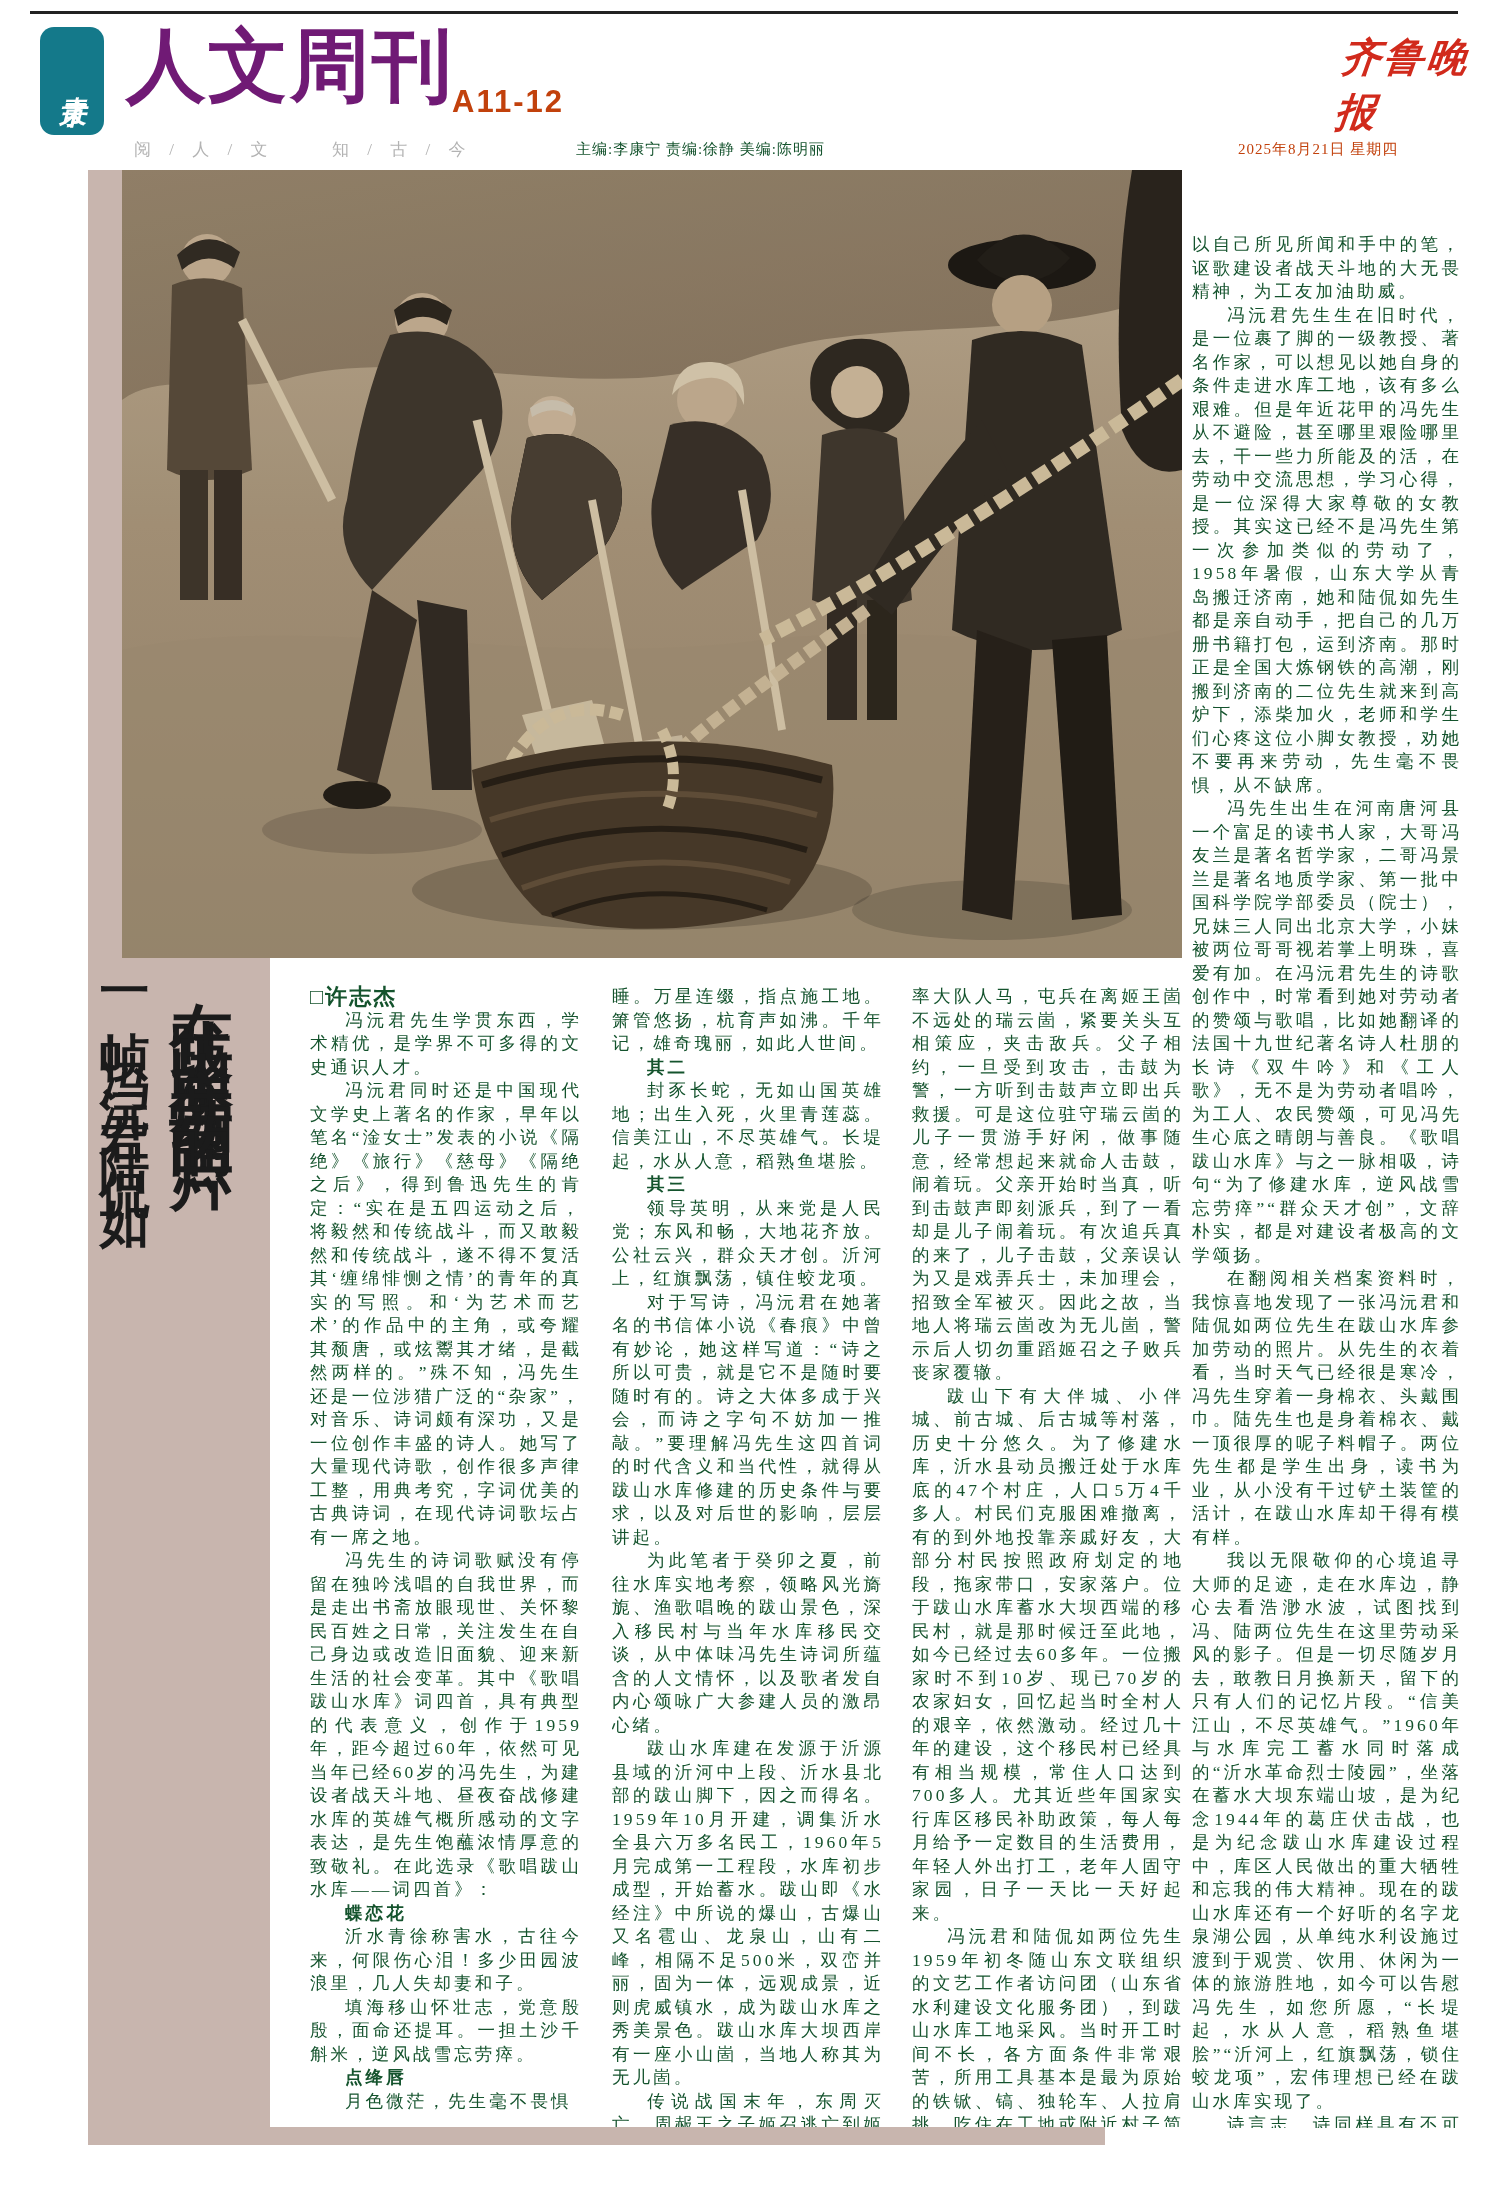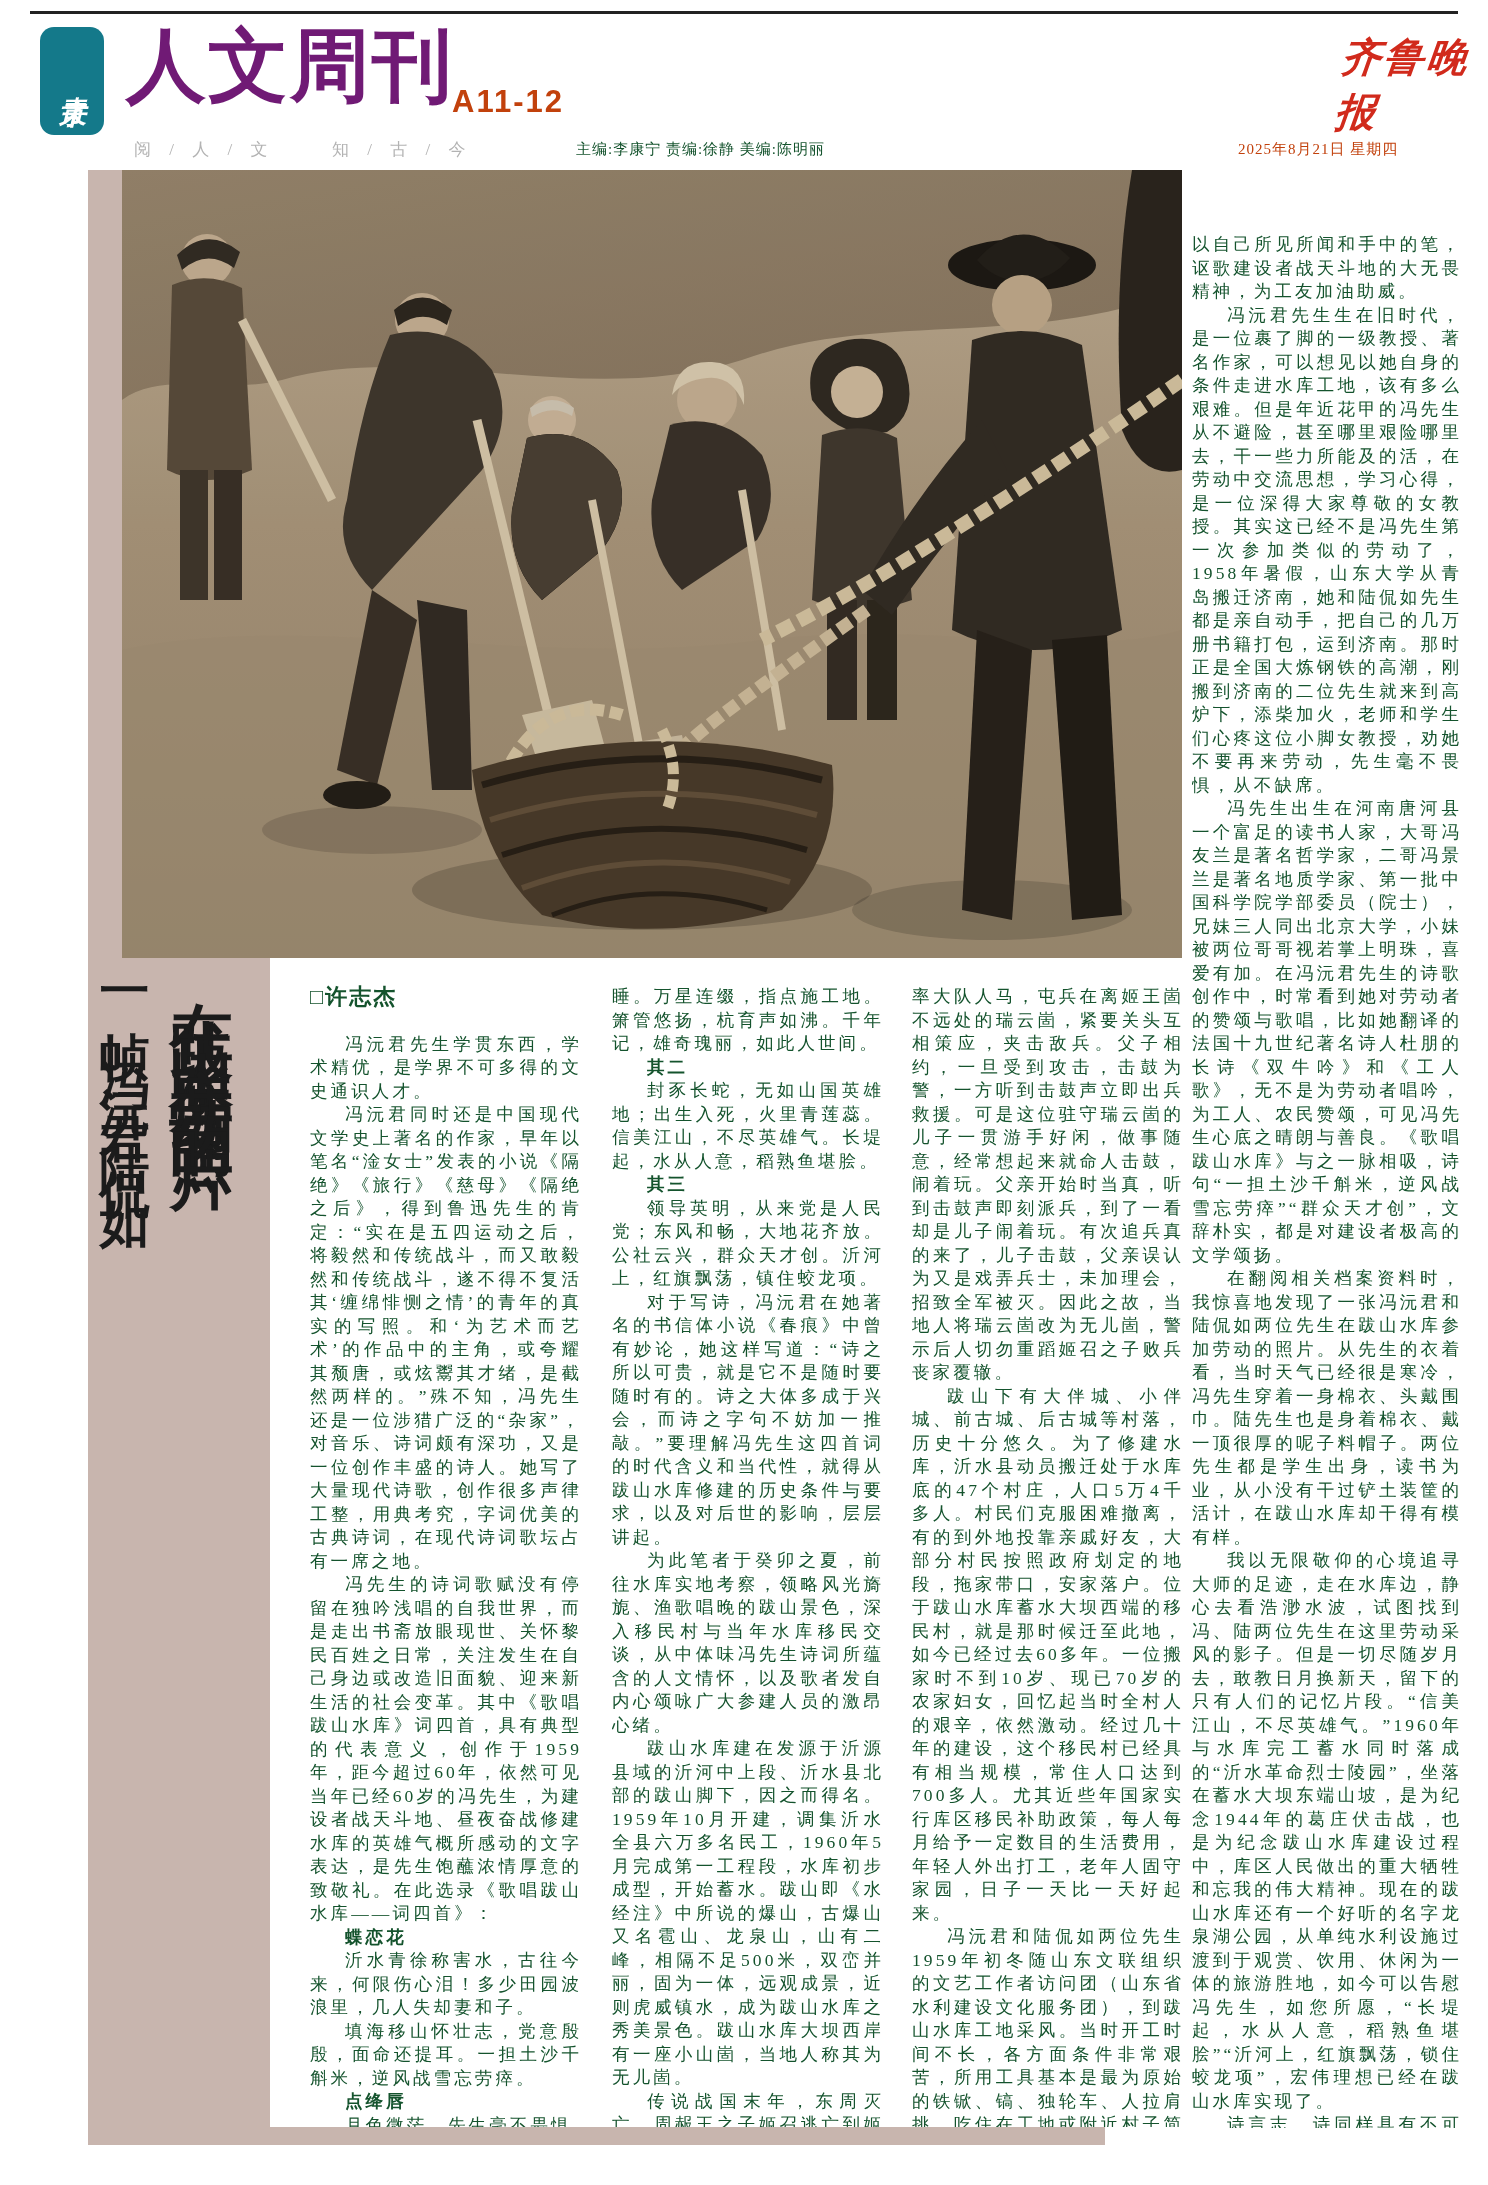--- a/index.html
+++ b/index.html
@@ -38,21 +38,21 @@
   
   .textcol{width:272px;font-size:17.5px;line-height:23.5px;letter-spacing:3.1px;
         text-align:justify;color:#14532d;overflow:hidden;}
   .textcol p{margin:0;text-indent:2em;}
   .textcol p.cont{text-indent:0;}
   .textcol p.subhead{font-weight:bold;font-family:Liberation Serif, serif;}
   .colA{left:310px;top:985px;height:1142px;}
   .colB{left:612px;top:985px;height:1142px;}
   .colC{left:912px;top:985px;height:1142px;}
   .colE{left:1192px;top:233px;width:270px;height:1895px;}
-  .author{font-size:22px;font-weight:bold;letter-spacing:2px;margin-bottom:24px;}
+  .author{font-size:22px;font-weight:bold;letter-spacing:2px;}
 </style>
 </head>
 <body>
 
 <div class="page">
 
   <div class="abs top-rule"></div>
   <div class="abs seal">
     <span>青未了</span>
   </div>
@@ -192,19 +192,19 @@
 
   <div class="abs textcol colC">
     <p class="cont">率大队人马，屯兵在离姬王崮不远处的瑞云崮，紧要关头互相策应，夹击敌兵。父子相约，一旦受到攻击，击鼓为警，一方听到击鼓声立即出兵救援。可是这位驻守瑞云崮的儿子一贯游手好闲，做事随意，经常想起来就命人击鼓，闹着玩。父亲开始时当真，听到击鼓声即刻派兵，到了一看却是儿子闹着玩。有次追兵真的来了，儿子击鼓，父亲误认为又是戏弄兵士，未加理会，招致全军被灭。因此之故，当地人将瑞云崮改为无儿崮，警示后人切勿重蹈姬召之子败兵丧家覆辙。</p>
     <p>跋山下有大伴城、小伴城、前古城、后古城等村落，历史十分悠久。为了修建水库，沂水县动员搬迁处于水库底的47个村庄，人口5万4千多人。村民们克服困难撤离，有的到外地投靠亲戚好友，大部分村民按照政府划定的地段，拖家带口，安家落户。位于跋山水库蓄水大坝西端的移民村，就是那时候迁至此地，如今已经过去60多年。一位搬家时不到10岁、现已70岁的农家妇女，回忆起当时全村人的艰辛，依然激动。经过几十年的建设，这个移民村已经具有相当规模，常住人口达到700多人。尤其近些年国家实行库区移民补助政策，每人每月给予一定数目的生活费用，年轻人外出打工，老年人固守家园，日子一天比一天好起来。</p>
     <p>冯沅君和陆侃如两位先生1959年初冬随山东文联组织的文艺工作者访问团（山东省水利建设文化服务团），到跋山水库工地采风。当时开工时间不长，各方面条件非常艰苦，所用工具基本是最为原始的铁锨、镐、独轮车、人拉肩挑，吃住在工地或附近村子简陋的工棚民房里。先生们见证水库的建设过程，与工友同吃、同住、同劳动，</p>
   </div>
 
   <div class="abs textcol colE">
     <p class="cont">以自己所见所闻和手中的笔，讴歌建设者战天斗地的大无畏精神，为工友加油助威。</p>
     <p>冯沅君先生生在旧时代，是一位裹了脚的一级教授、著名作家，可以想见以她自身的条件走进水库工地，该有多么艰难。但是年近花甲的冯先生从不避险，甚至哪里艰险哪里去，干一些力所能及的活，在劳动中交流思想，学习心得，是一位深得大家尊敬的女教授。其实这已经不是冯先生第一次参加类似的劳动了，1958年暑假，山东大学从青岛搬迁济南，她和陆侃如先生都是亲自动手，把自己的几万册书籍打包，运到济南。那时正是全国大炼钢铁的高潮，刚搬到济南的二位先生就来到高炉下，添柴加火，老师和学生们心疼这位小脚女教授，劝她不要再来劳动，先生毫不畏惧，从不缺席。</p>
-    <p>冯先生出生在河南唐河县一个富足的读书人家，大哥冯友兰是著名哲学家，二哥冯景兰是著名地质学家、第一批中国科学院学部委员（院士），兄妹三人同出北京大学，小妹被两位哥哥视若掌上明珠，喜爱有加。在冯沅君先生的诗歌创作中，时常看到她对劳动者的赞颂与歌唱，比如她翻译的法国十九世纪著名诗人杜朋的长诗《双牛吟》和《工人歌》，无不是为劳动者唱吟，为工人、农民赞颂，可见冯先生心底之晴朗与善良。《歌唱跋山水库》与之一脉相吸，诗句“一担土沙千斛米，逆风战雪忘劳瘁”“群众天才创”，文辞朴实，都是对建设者极高的文学颂扬。</p>
+    <p>冯先生出生在河南唐河县一个富足的读书人家，大哥冯友兰是著名哲学家，二哥冯景兰是著名地质学家、第一批中国科学院学部委员（院士），兄妹三人同出北京大学，小妹被两位哥哥视若掌上明珠，喜爱有加。在冯沅君先生的诗歌创作中，时常看到她对劳动者的赞颂与歌唱，比如她翻译的法国十九世纪著名诗人杜朋的长诗《双牛吟》和《工人歌》，无不是为劳动者唱吟，为工人、农民赞颂，可见冯先生心底之晴朗与善良。《歌唱跋山水库》与之一脉相吸，诗句“为了修建水库，逆风战雪忘劳瘁”“群众天才创”，文辞朴实，都是对建设者极高的文学颂扬。</p>
     <p>在翻阅相关档案资料时，我惊喜地发现了一张冯沅君和陆侃如两位先生在跋山水库参加劳动的照片。从先生的衣着看，当时天气已经很是寒冷，冯先生穿着一身棉衣、头戴围巾。陆先生也是身着棉衣、戴一顶很厚的呢子料帽子。两位先生都是学生出身，读书为业，从小没有干过铲土装筐的活计，在跋山水库却干得有模有样。</p>
     <p>我以无限敬仰的心境追寻大师的足迹，走在水库边，静心去看浩渺水波，试图找到冯、陆两位先生在这里劳动采风的影子。但是一切尽随岁月去，敢教日月换新天，留下的只有人们的记忆片段。“信美江山，不尽英雄气。”1960年与水库完工蓄水同时落成的“沂水革命烈士陵园”，坐落在蓄水大坝东端山坡，是为纪念1944年的葛庄伏击战，也是为纪念跋山水库建设过程中，库区人民做出的重大牺牲和忘我的伟大精神。现在的跋山水库还有一个好听的名字龙泉湖公园，从单纯水利设施过渡到于观赏、饮用、休闲为一体的旅游胜地，如今可以告慰冯先生，如您所愿，“长堤起，水从人意，稻熟鱼堪脍”“沂河上，红旗飘荡，锁住蛟龙项”，宏伟理想已经在跋山水库实现了。</p>
     <p>诗言志，诗同样具有不可转移的时代风貌，若将凝聚冯先生心声的《歌唱跋山水库》词，刻在水库岸边，定是一处独具时代印记的人文景观。</p>
   </div>
 
 </div>
 
 </body></html>

